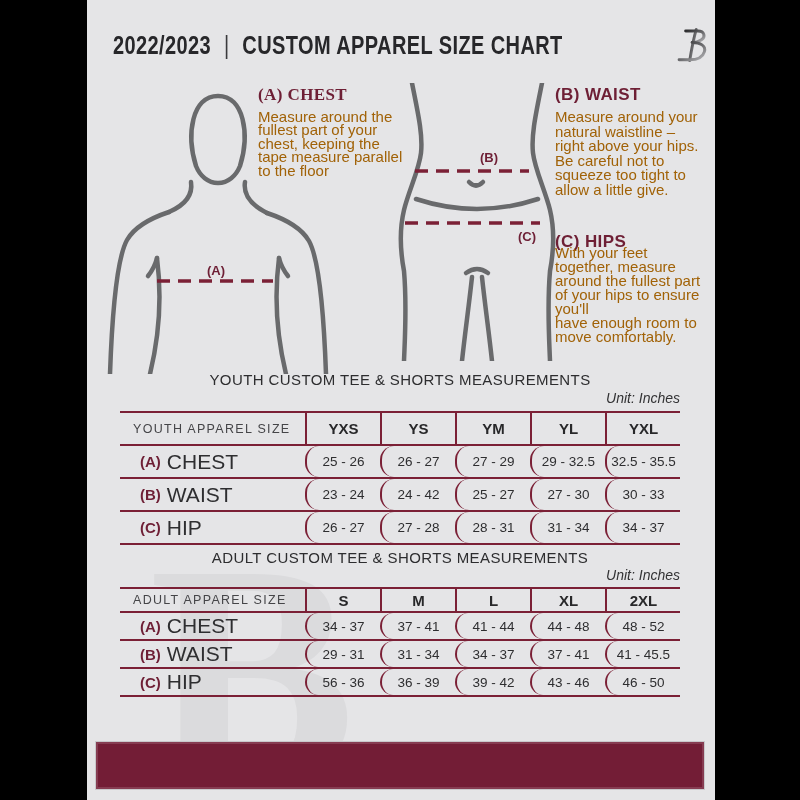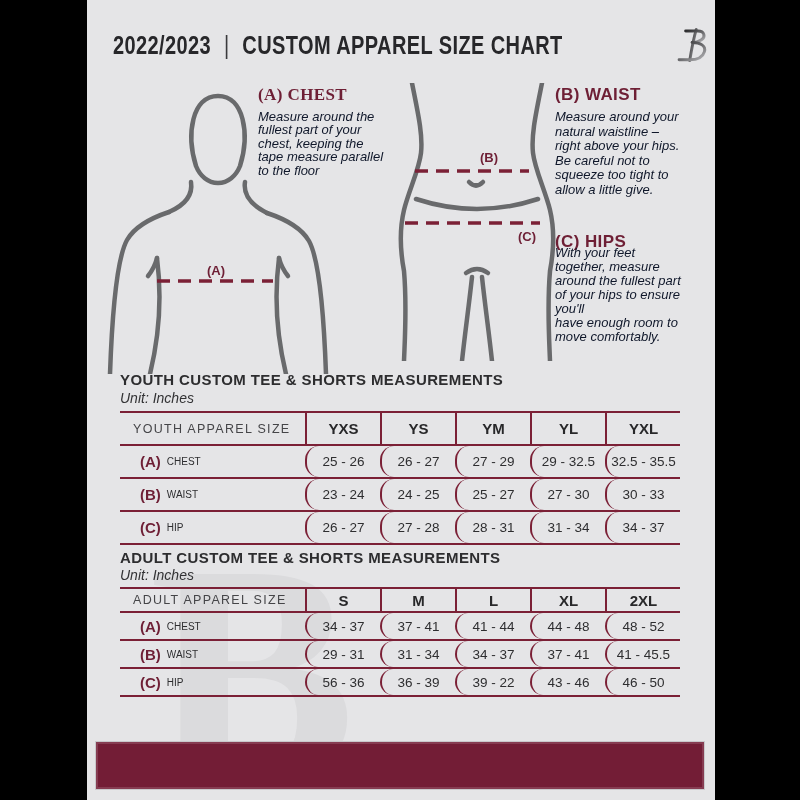--- a/index.html
+++ b/index.html
@@ -26,56 +26,56 @@
     display:flex;align-items:center;z-index:1;}
   .title-group{display:flex;align-items:center;white-space:nowrap;
     transform:scaleX(0.8);transform-origin:left center;
     font-weight:700;font-size:25px;color:#27272a;letter-spacing:.5px;}
   .title-sep{font-weight:400;margin:0 16px;color:#3a3a3d;}
   .brand-group{margin-left:auto;display:flex;align-items:center;}
 
   
   .measure-head{position:absolute;z-index:1;font-weight:700;font-size:17px;
     letter-spacing:.4px;color:#6e1f35;}
-  .measure-text{position:absolute;z-index:1;font-style:italic;font-size:13px;
-    color:#0f172a;white-space:pre-line;}
+  .measure-text{position:absolute;z-index:1;font-size:15px;
+    color:#a16207;white-space:pre-line;}
   .chest-head{left:171px;top:85px;font-family:Liberation Serif, serif;}
   .chest-text{left:171px;top:110px;width:150px;line-height:13.4px;}
   .waist-head{left:468px;top:85px;}
   .waist-text{left:468px;top:110px;width:155px;line-height:14.5px;}
   .hips-head{left:468px;top:232px;}
   .hips-text{left:468px;top:246px;width:155px;line-height:14px;}
 
   
   .fig{position:absolute;z-index:1;}
   .fig path{fill:none;stroke:var(--fig);stroke-width:4.5;stroke-linecap:round;}
   .fig .dash{stroke:var(--line);stroke-width:3.5;stroke-linecap:butt;
     stroke-dasharray:13 8;}
   .fig text{font-family:"Liberation Sans",sans-serif;font-weight:700;
     font-size:13px;fill:#6e1f35;text-anchor:middle;}
 
   
-  .section-title{position:absolute;left:33px;width:560px;z-index:1;
-    font-weight:700;font-size:15px;letter-spacing:.4px;color:var(--ink);}
-  .unit-label{position:absolute;left:33px;width:560px;text-align:left;z-index:1;
+  .section-title{position:absolute;left:33px;width:560px;text-align:center;z-index:1;
+    font-weight:400;font-size:15px;letter-spacing:.4px;color:var(--ink);}
+  .unit-label{position:absolute;left:33px;width:560px;text-align:right;z-index:1;
     font-style:italic;font-size:14px;color:#333335;}
 
   
   .size-table{position:absolute;left:33px;width:560px;z-index:1;
     border-top:2px solid var(--line);}
   .t-row{display:grid;grid-template-columns:185px 75px 75px 75px 75px 75px;
     border-bottom:2px solid var(--line);}
   .t-cell{display:flex;align-items:center;justify-content:center;}
   .t-cell + .t-cell{border-left:2px solid var(--line);}
   .t-label-cell{justify-content:flex-start;padding-left:20px;}
   .t-head .t-label-cell{padding-left:13px;font-size:12.5px;letter-spacing:1.3px;
     color:#454548;}
   .t-head .t-size{font-weight:700;font-size:15px;color:#28282a;}
   .t-val{font-size:13.5px;color:#2e2e30;border-radius:14px;}
-  .row-label{font-size:10px;color:#2e2e30;}
+  .row-label{font-size:21px;color:#2e2e30;}
   .prefix{color:#6e1f35;font-weight:700;margin-right:6px;font-size:15px;}
   .youth .t-row{height:33px;}
   .youth .t-row.t-head{height:33px;}
   .adult .t-row{height:28px;}
   .adult .t-row.t-head{height:24px;}
 
   
   .footer-bar{position:absolute;left:8px;top:741px;width:610px;height:49px;z-index:1;
     background:var(--maroon);
     box-shadow:inset 0 0 0 2px rgba(255,255,255,.14);
@@ -187,21 +187,21 @@
         <div class="t-cell t-val">27 - 29</div>
         <div class="t-cell t-val">29 - 32.5</div>
         <div class="t-cell t-val">32.5 - 35.5</div>
       </div>
       <div class="t-row">
         <div class="t-cell t-label-cell">
             <span class="prefix">(B)</span>
             <span class="row-label">WAIST</span>
           </div>
         <div class="t-cell t-val">23 - 24</div>
-        <div class="t-cell t-val">24 - 25</div>
+        <div class="t-cell t-val">24 - 42</div>
         <div class="t-cell t-val">25 - 27</div>
         <div class="t-cell t-val">27 - 30</div>
         <div class="t-cell t-val">30 - 33</div>
       </div>
       <div class="t-row">
         <div class="t-cell t-label-cell">
             <span class="prefix">(C)</span>
             <span class="row-label">HIP</span>
           </div>
         <div class="t-cell t-val">26 - 27</div>
@@ -246,21 +246,21 @@
         <div class="t-cell t-val">37 - 41</div>
         <div class="t-cell t-val">41 - 45.5</div>
       </div>
       <div class="t-row">
         <div class="t-cell t-label-cell">
             <span class="prefix">(C)</span>
             <span class="row-label">HIP</span>
           </div>
         <div class="t-cell t-val">56 - 36</div>
         <div class="t-cell t-val">36 - 39</div>
-        <div class="t-cell t-val">39 - 22</div>
+        <div class="t-cell t-val">39 - 42</div>
         <div class="t-cell t-val">43 - 46</div>
         <div class="t-cell t-val">46 - 50</div>
       </div>
     </div>
 
     <div class="footer-bar"></div>
   </div>
 </div>
 
 </body></html>

